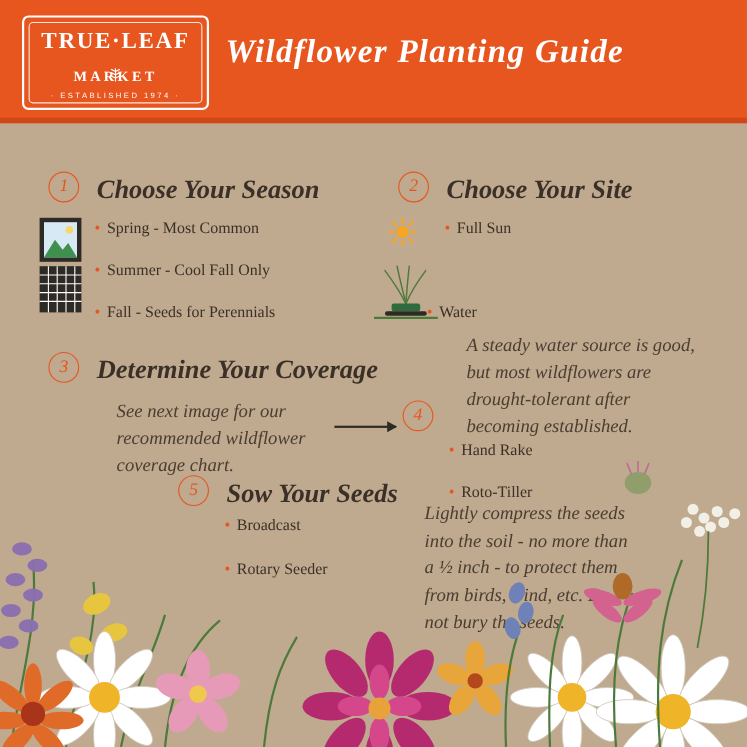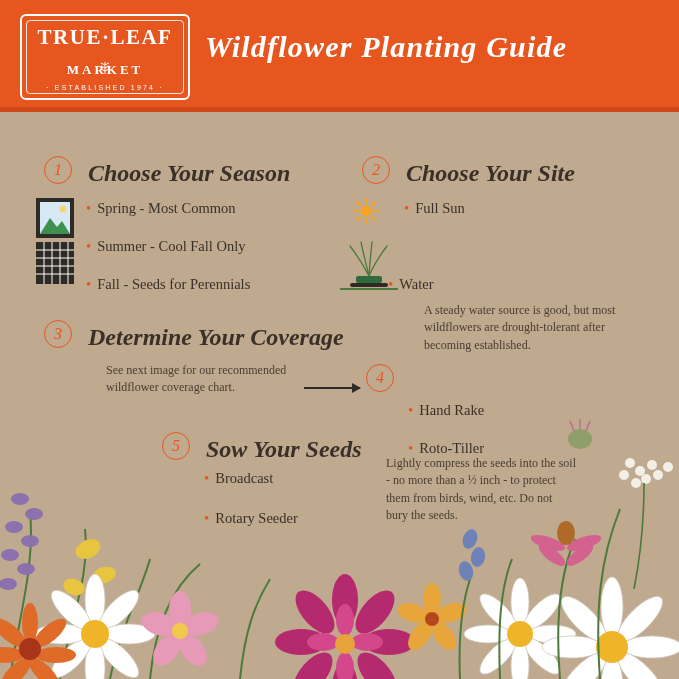--- a/index.html
+++ b/index.html
@@ -86,21 +86,21 @@
     font-size: 14.5px;
     white-space: nowrap;
   }
   .bullet-row .dot {
     color: #e8561f; font-size: 15px; margin-right: 6px;
   }
   .note {
     position: absolute;
     color: #4a3d31;
     font-family: "Liberation Serif", serif;
-    font-size: 12px; line-height: 1.45;
+    font-style: italic; font-size: 17px; line-height: 1.45;
   }
   .arrow {
     position: absolute; height: 2px; background: #2e2a25;
   }
   .arrow:after {
     content: ""; position: absolute; right: -1px; top: -4px;
     border-left: 9px solid #2e2a25;
     border-top: 5px solid transparent;
     border-bottom: 5px solid transparent;
   }

